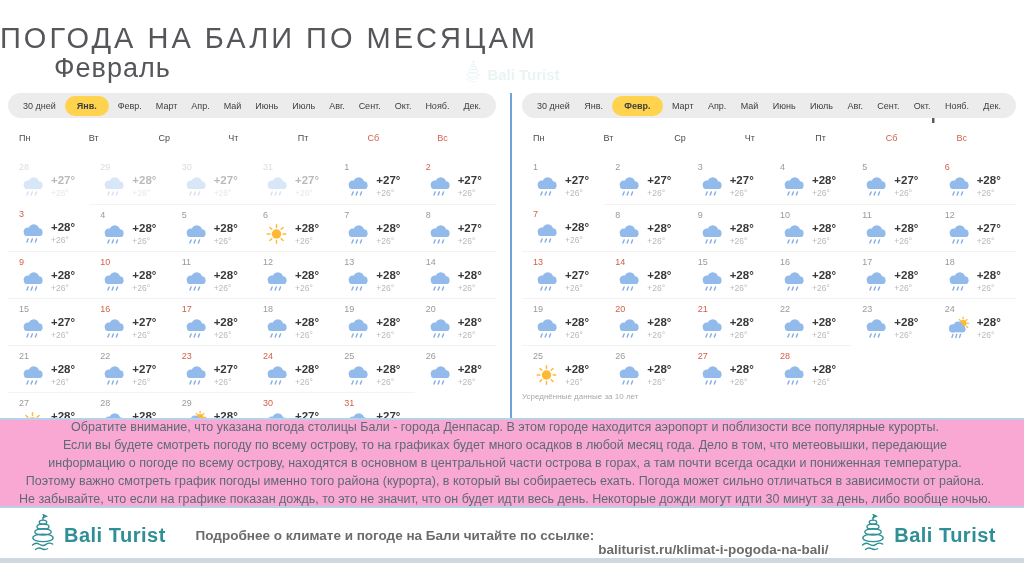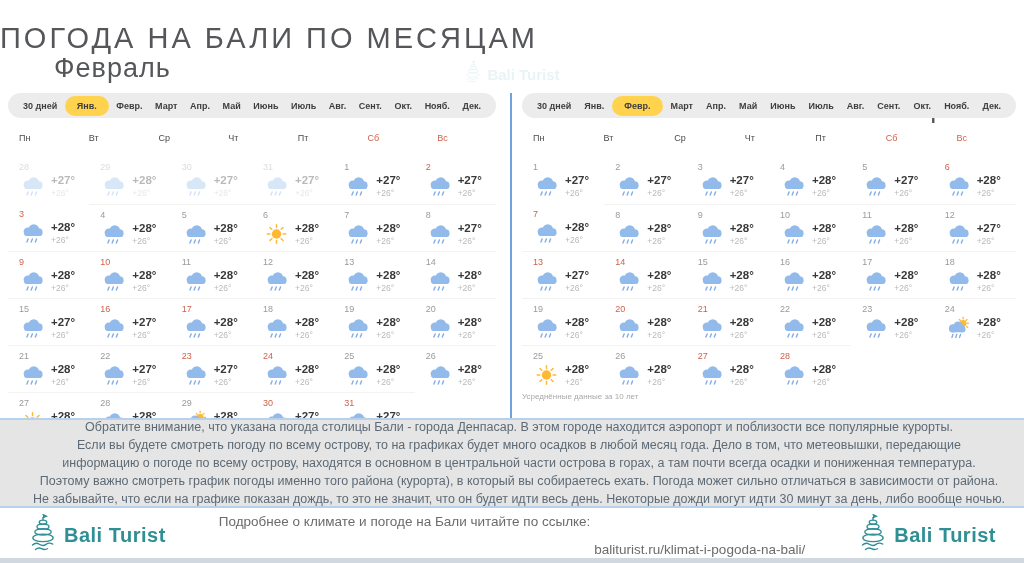--- a/index.html
+++ b/index.html
@@ -25,21 +25,21 @@
   
   .calendar-panel{position:absolute;top:93px;height:322px;}
   .panel-left{left:8px;width:488px;}
   .panel-right{left:522px;width:494px;}
   .v-divider{position:absolute;left:510px;top:93px;width:2px;height:325px;background:#6FA3DC;}
   .tabbar{
     height:25px;background:#ececec;border-radius:13px;
     display:flex;align-items:center;justify-content:space-between;
     padding:0 10px;font-size:9px;color:#3e3e40;
   }
-  .tab{padding:5px 5px;border-radius:11px;cursor:default;white-space:nowrap;font-weight:bold;}
+  .tab{padding:5px 5px;border-radius:11px;cursor:default;white-space:nowrap;}
   .tab.active{background:#FFD34D;padding:5px 12px;font-weight:bold;}
   .weekday-header{
     display:grid;grid-template-columns:repeat(7,1fr);
     margin-top:15px;font-size:9px;color:#4a4a4c;
   }
   .weekday{padding-left:11px;}
   .weekend{color:#D2604B !important;}
   .days-grid{display:grid;grid-template-columns:repeat(6,1fr);margin-top:14px;}
   .day-cell{height:47px;box-sizing:border-box;padding:5px 0 0 11px;}
   .day-cell.bt{border-top:1px solid #f3f3f3;}
@@ -47,37 +47,37 @@
   .day-num{font-size:9px;color:#9a9a9a;height:11px;}
   .day-main{display:flex;align-items:center;margin-top:1px;}
   .wicon svg{width:27px;height:24px;display:block;}
   .temps{margin-left:5px;line-height:1;}
   .temp-high{font-size:11.5px;color:#39393b;font-weight:bold;}
   .temp-low{font-size:8.5px;color:#b9b9b9;margin-top:2px;}
   .note{font-size:8px;color:#a9a9a9;}
   
   .info-panel{
     position:absolute;top:418px;left:0;width:1024px;height:90px;box-sizing:border-box;
-    background:#e5e5e5;border-top:2px solid #b7d0ec;border-bottom:2px solid #b7d0ec;
-    display:flex;align-items:center;justify-content:flex-end;
+    background:#f9a8d4;border-top:2px solid #b7d0ec;border-bottom:2px solid #b7d0ec;
+    display:flex;align-items:center;justify-content:flex-start;
   }
   .info-text{
     text-align:center;font-size:12.5px;color:#5d6a75;line-height:18.2px;
     white-space:pre-line;width:1010px;
   }
   
   .footer{
     position:absolute;top:512px;left:0;width:1024px;height:46px;
     display:flex;align-items:center;justify-content:space-between;
     padding:0 28px;box-sizing:border-box;background:#ffffff;
   }
   .brand{display:flex;align-items:center;gap:6px;}
   .brand svg{width:30px;height:40px;}
   .brand-text{font-size:20px;font-weight:bold;color:#2E8F95;letter-spacing:.5px;}
-  .footer-center{font-size:13.5px;color:#6b6b6b;display:flex;gap:4px;}
+  .footer-center{font-size:13.5px;color:#6b6b6b;display:flex;gap:4px;align-items:center;font-weight:bold;}
   .footer-link{color:#6b6b6b;margin-top:28px;}
   .bottom-strip{position:absolute;bottom:0;left:0;width:1024px;height:5px;background:#d2d8df;}
 </style>
 </head>
 <body>
 
 <div class="page-title">ПОГОДА НА БАЛИ ПО МЕСЯЦАМ</div>
 
 <div class="watermark">
   <span id="wm-logo"><svg viewBox="0 0 40 52" width="18" height="24">

